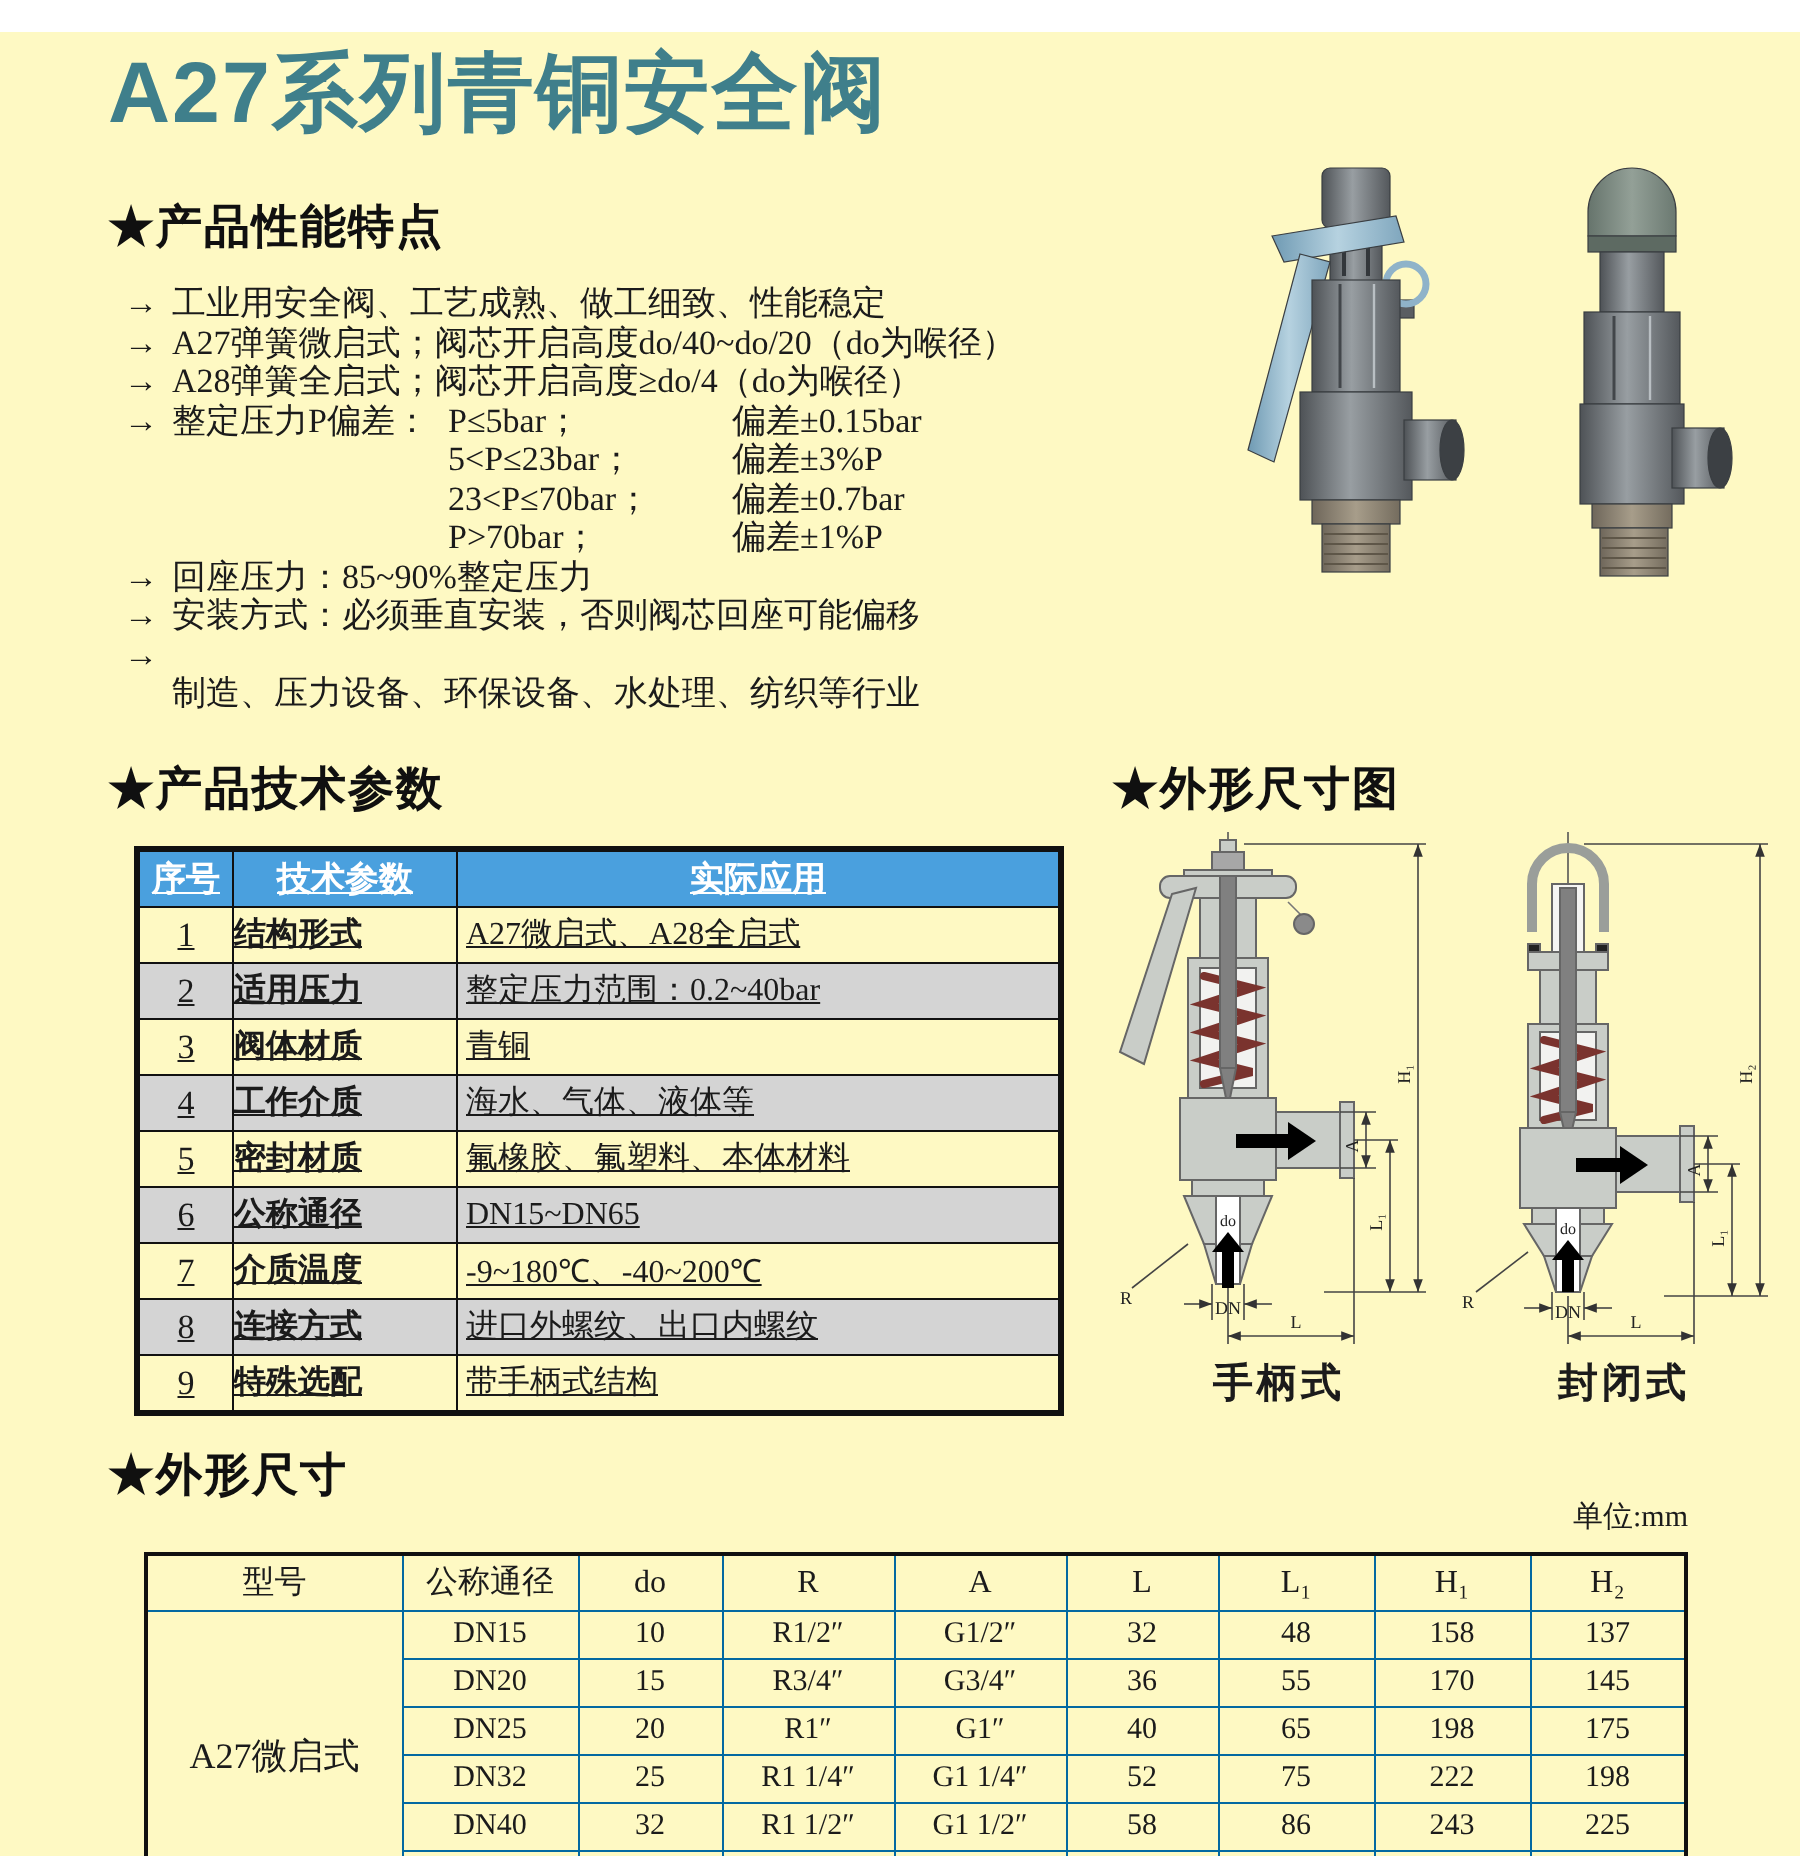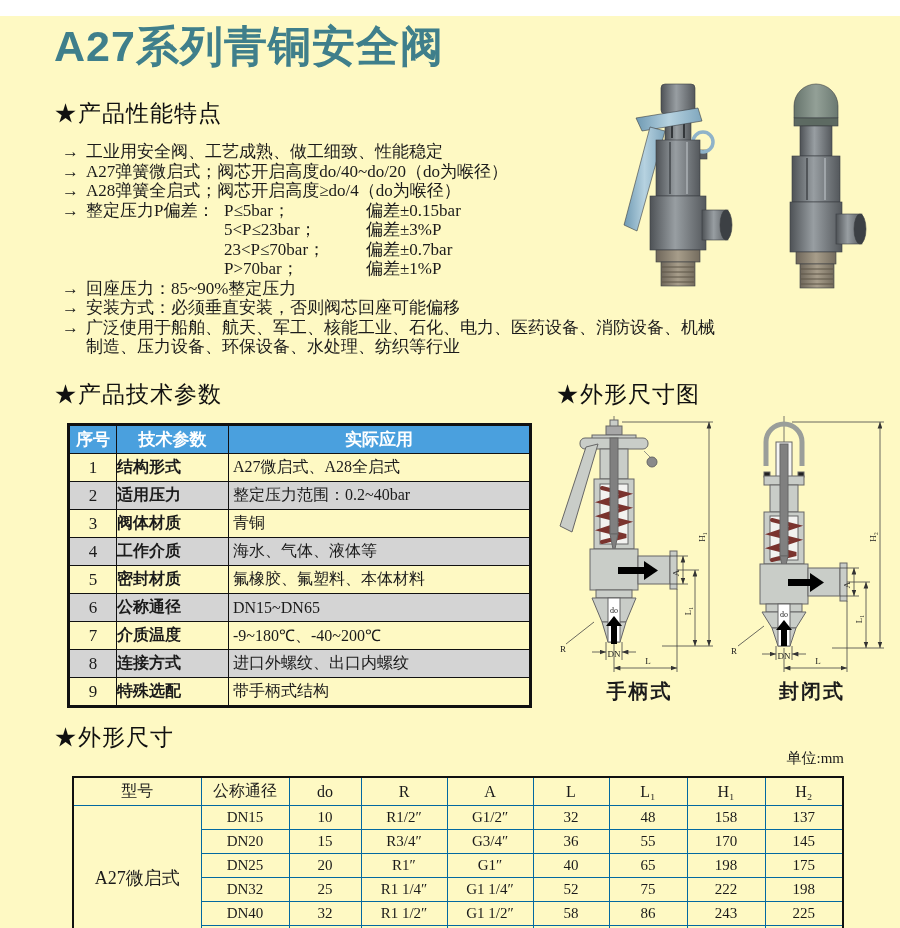--- a/index.html
+++ b/index.html
@@ -1,42 +1,42 @@
 <!DOCTYPE html>
 <html><head>
 <meta charset="utf-8">
 <style>
   html,body{margin:0;padding:0;background:#ffffff;}
   .page{position:relative;width:900px;height:928px;background:#fef9c3;overflow:hidden;
         font-family:"Liberation Serif",serif;color:#1b1b1b;margin-top:16px;}
   .title{position:absolute;left:54px;top:2px;margin:0;font-family:"Liberation Sans",sans-serif;
          font-weight:700;font-size:43px;color:#3f7f8b;letter-spacing:1px;}
   .heading{position:absolute;margin:0;font-family:"Liberation Sans",sans-serif;
-           font-weight:400;font-size:23px;color:#101010;letter-spacing:1px;}
+           font-weight:700;font-size:23px;color:#101010;letter-spacing:1px;}
   #h-features{left:54px;top:82px;}
   #h-params{left:54px;top:363px;}
   #h-drawing{left:556px;top:363px;text-align:center;}
   #h-dims{left:54px;top:706px;}
 
   .features{position:absolute;left:62px;top:126px;font-size:17px;line-height:19.5px;
             width:830px;white-space:nowrap;}
   .feat{display:flex;}
   .arr{width:24px;flex:none;}
   .indent{width:24px;flex:none;}
   .pblock{display:flex;}
   .plabel{flex:none;width:138px;}
   .prow{display:flex;}
   .pcond{width:142px;flex:none;}
 
   .unit{position:absolute;left:760px;top:733px;width:84px;text-align:right;font-size:15px;}
 
   
   .t1{position:absolute;left:67px;top:407px;border-collapse:collapse;border:3px solid #111;
       table-layout:fixed;width:462px;}
-  .t1 th,.t1 td{border:1px solid #111;height:27px;padding:0;overflow:hidden;}
+  .t1 th,.t1 td{border:1px solid #111;height:27px;padding:0;overflow:hidden;text-decoration:underline;}
   .t1 th{background:#4aa0de;color:#fff;font-family:"Liberation Sans",sans-serif;
          font-weight:700;font-size:17px;}
   .t1 td.no{text-align:center;font-size:17px;}
   .t1 td.param{text-align:left;font-family:"Liberation Sans",sans-serif;font-weight:700;font-size:16px;}
   .t1 td.val{padding-left:4px;font-size:16px;}
   .t1 tr.alt td{background:#d4d4d4;}
 
   
   .t2{position:absolute;left:72px;top:760px;border-collapse:collapse;border:2.5px solid #111;
       table-layout:fixed;width:770px;text-align:center;}
@@ -105,21 +105,20 @@
     <div class="feat">
         <span class="arr">→</span>
         <span>回座压力：85~90%整定压力</span>
       </div>
     <div class="feat">
         <span class="arr">→</span>
         <span>安装方式：必须垂直安装，否则阀芯回座可能偏移</span>
       </div>
     <div class="feat">
         <span class="arr">→</span>
-        <span>广泛使用于船舶、航天、军工、核能工业、石化、电力、医药设备、消防设备、机械</span>
       </div>
     <div class="feat">
         <span class="indent"></span>
         <span>制造、压力设备、环保设备、水处理、纺织等行业</span>
       </div>
   </div>
 
   <svg class="photos" width="300" height="235" viewBox="0 0 300 235">
     <defs>
       <linearGradient id="gm" x1="0" y1="0" x2="1" y2="0">

